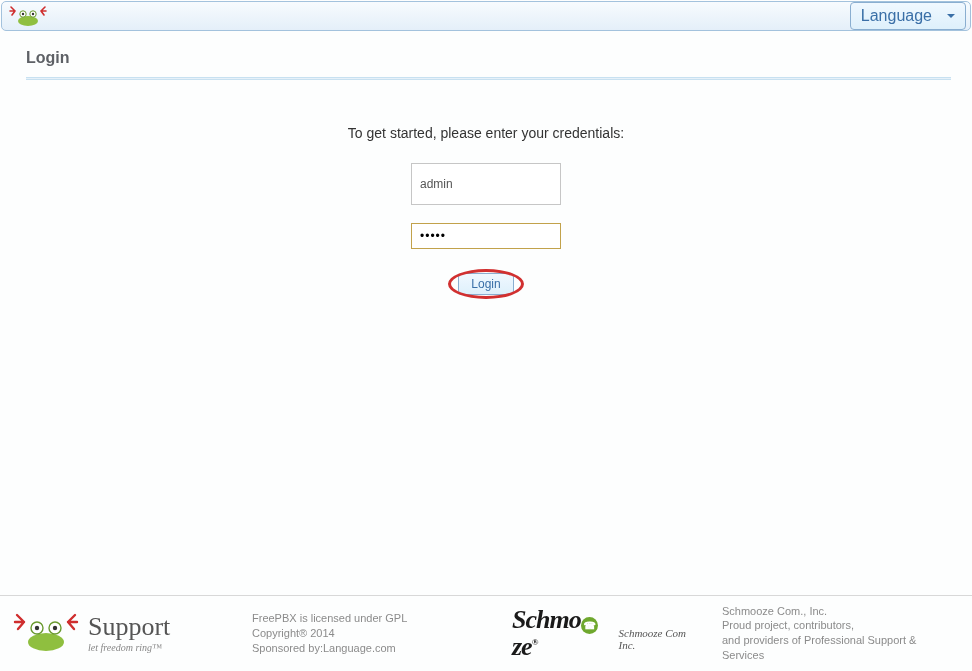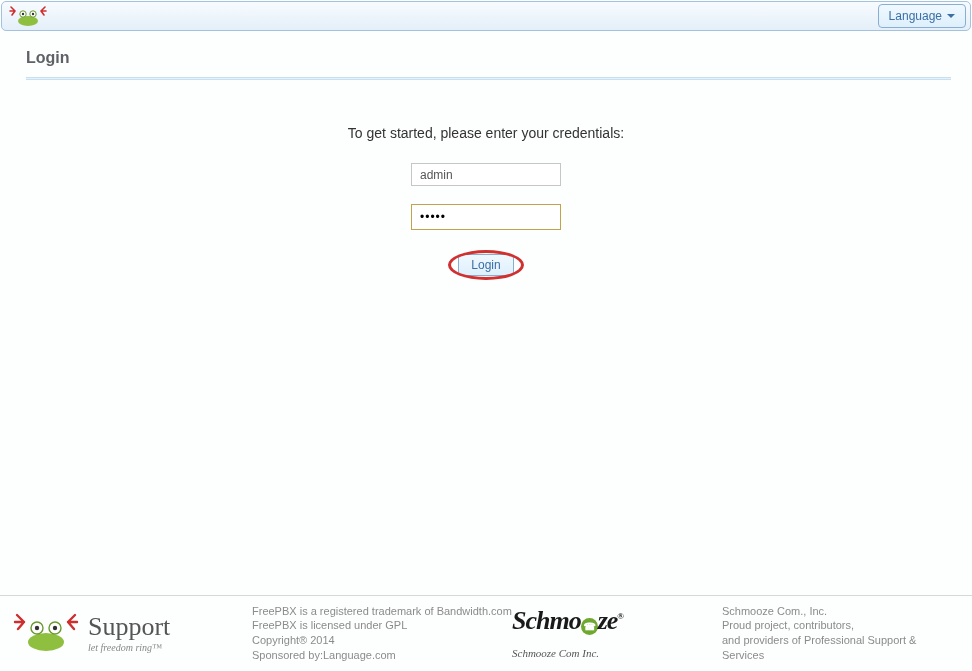--- a/index.html
+++ b/index.html
@@ -27,24 +27,24 @@
       display: flex;
       align-items: center;
       padding-left: 2px;
     }
     .lang-btn {
       border: 1px solid #8aaed0;
       border-radius: 4px;
       background: linear-gradient(#f0f8ff, #def0fb);
       padding: 4px 10px;
       color: #3a6fa7;
-      font-size: 12px;
-      display: flex;
-      align-items: center;
-      gap: 5px;
+      font-size: 16px;
+      display: flex;
+      align-items: center;
+      gap: 15px;
       cursor: pointer;
     }
     .caret-down {
       width: 0; height: 0;
       border-left: 4px solid transparent;
       border-right: 4px solid transparent;
       border-top: 4px solid #3a6fa7;
     }
     .page-title {
       color: #5e6166;
@@ -64,21 +64,21 @@
       text-align: center;
     }
     .prompt {
       color: #333333;
       font-size: 14px;
       margin-bottom: 22px;
     }
     .field-wrap { display: block; margin: 0 auto; }
     .username {
       width: 150px;
-      height: 23px;
+      height: 42px;
       border: 1px solid #c6c6c6;
       padding: 0 8px;
       font-size: 12px;
       color: #555;
       background: #fff;
       margin-bottom: 18px;
     }
     .password {
       width: 150px;
       height: 26px;
@@ -143,22 +143,22 @@
       color: #888;
       margin-top: 2px;
     }
     .footer-text-left {
       line-height: 1.35;
       flex: 0 0 260px;
     }
     .footer-logo-mid {
       flex: 0 0 190px;
       display: flex;
-      flex-direction: column;
-      align-items: flex-start;
+      flex-direction: row;
+      align-items: center;
     }
     .schmooze-word {
       font-family: Georgia, "Times New Roman", serif;
       font-size: 26px;
       font-weight: bold;
       font-style: italic;
       color: #1a1a1a;
       line-height: 1;
       letter-spacing: -1px;
     }
@@ -231,21 +231,20 @@
       <circle cx="43" cy="16" r="2.2" fill="#333"></circle>
       <path d="M12 10 L5 3 M12 10 L3 10 M12 10 L6 17" stroke="#cf2e2e" stroke-width="2.4" stroke-linecap="round"></path>
       <path d="M56 10 L63 3 M56 10 L65 10 M56 10 L62 17" stroke="#cf2e2e" stroke-width="2.4" stroke-linecap="round"></path>
     </svg>
     <div>
       <div class="freepbx-word">Support</div>
       <div class="tagline">let freedom ring™</div>
     </div>
   </div>
   <div class="footer-text-left">
-    <div>FreePBX is a registered trademark of Bandwidth.com</div>
     <div>FreePBX is licensed under GPL</div>
     <div>Copyright® 2014</div>
     <div>Sponsored by:Language.com</div>
   </div>
   <div class="footer-logo-mid">
     <div class="schmooze-word">Schmo<span class="green-o">☎</span>ze<span class="reg">®</span></div>
     <div class="schmooze-tag">Schmooze Com Inc.</div>
   </div>
   <div class="footer-text-right">
     <div>Schmooze Com., Inc.</div>

